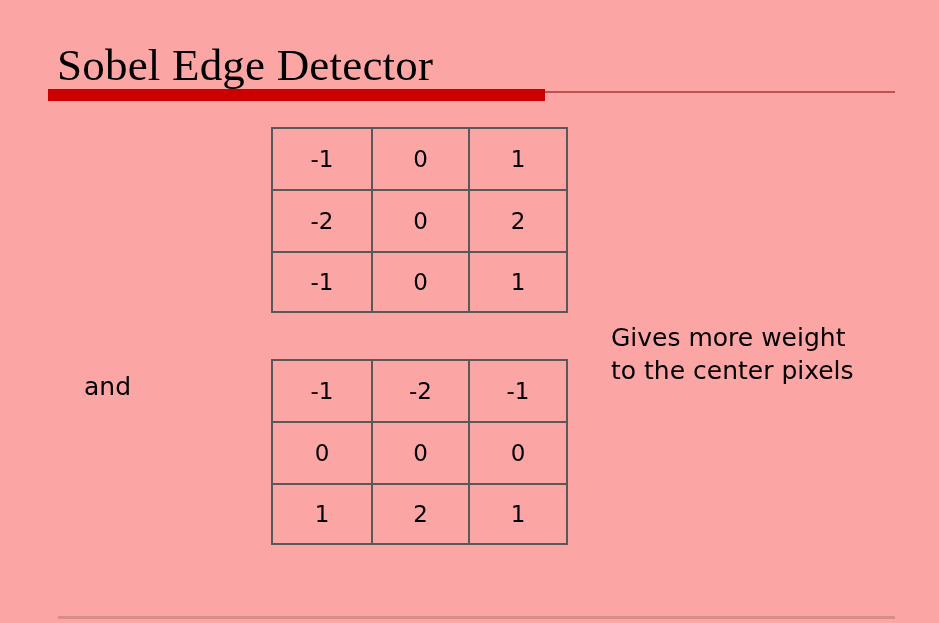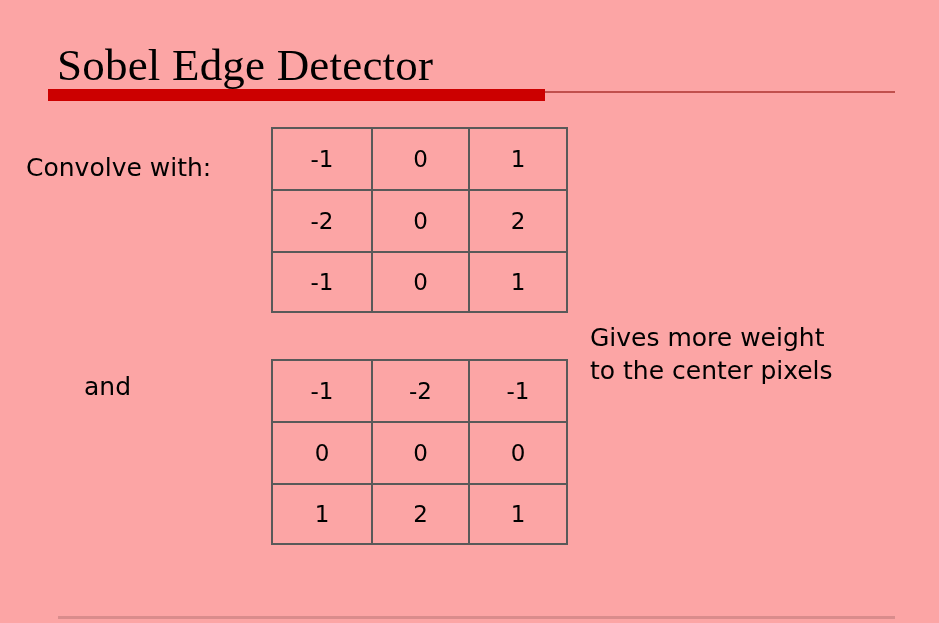--- a/index.html
+++ b/index.html
@@ -66,21 +66,21 @@
     position: absolute;
     font-family: "DejaVu Sans", "Liberation Sans", sans-serif;
     font-size: 25px;
     font-weight: 400;
     color: #000000;
     line-height: 1.32;
     white-space: pre;
   }
   #label-convolve { left: 26px;  top: 151px; }
   #label-and      { left: 84px;  top: 370px; }
-  #note-weight    { left: 590px; top: 321px; }
+  #note-weight    { left: 611px; top: 321px; }
 
   
   .kernel {
     position: absolute;
     border-collapse: collapse;
     table-layout: fixed;
     border: 2px solid #595959;
   }
   #kernel-gx { left: 271px; top: 127px; }
   #kernel-gy { left: 271px; top: 359px; }
@@ -104,21 +104,20 @@
 </head>
 <body>
 
 <div id="slide">
 
   <h1 id="slide-title">Sobel Edge Detector</h1>
 
   <div class="title-rule-thin"></div>
   <div class="title-rule-thick"></div>
 
-  <div class="hand" id="label-convolve">Convolve with:</div>
 
   <div class="hand" id="label-and">and</div>
 
   <div class="hand" id="note-weight">Gives more weight
 to the center pixels</div>
 
   <table class="kernel" id="kernel-gx">
     <tbody>
       <tr class="row-1">
         <td class="col-1">-1</td>

